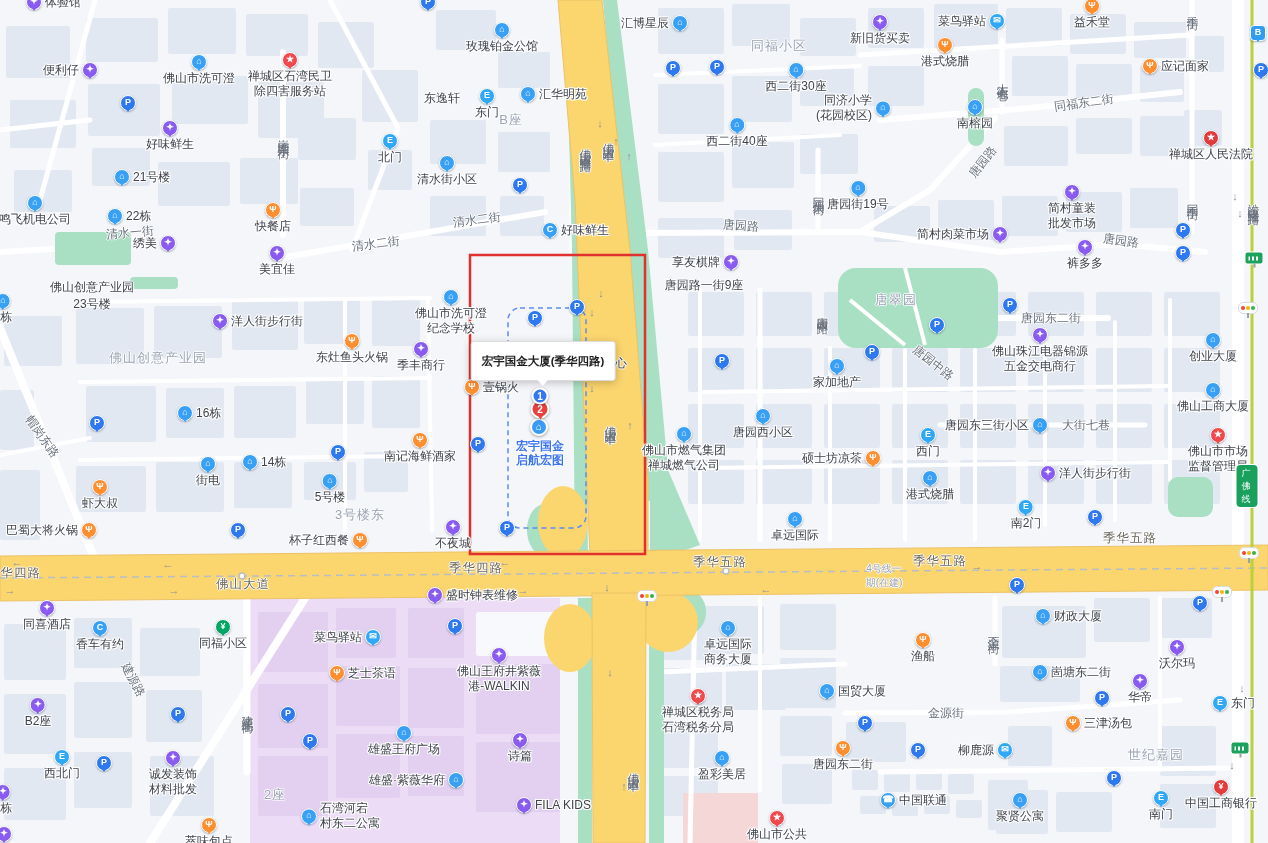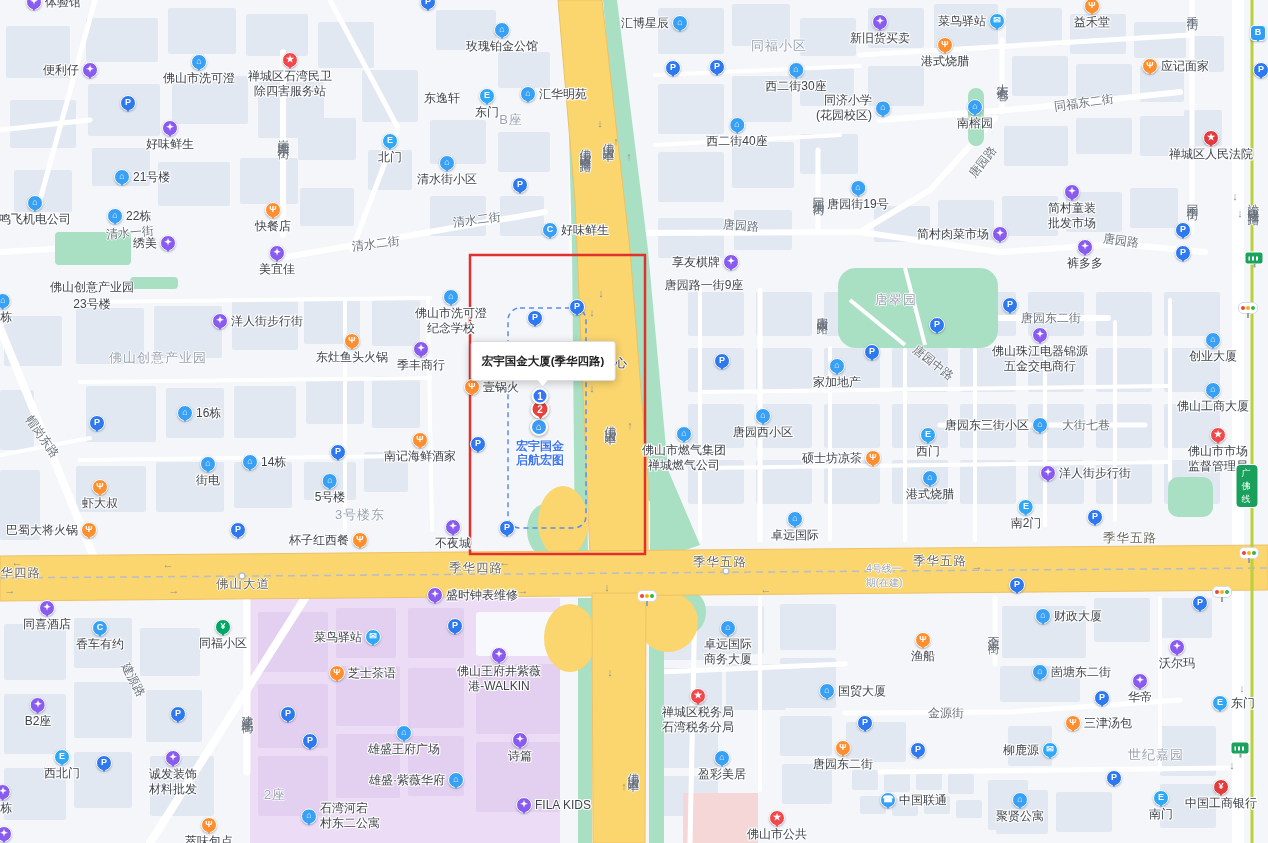--- a/index.html
+++ b/index.html
@@ -471,21 +471,21 @@
       <div class="poi v-n" style="left: 1192px; top: 595px;"><span class="pin t-p" style="--c: #2e78f0;">P</span></div>
       <div class="poi v-b" aria-label="渔船" style="left: 923px; top: 632px; transform: translateX(-50%);"><span class="pin t-food" style="--c: #ff8e2e;">Ψ</span><span class="plbl">渔船</span></div>
       <div class="poi v-b" aria-label="沃尔玛" style="left: 1177px; top: 639px; transform: translateX(-50%);"><span class="pin t-shop" style="--c: #8a5bf0;">✦</span><span class="plbl">沃尔玛</span></div>
       <div class="poi v-r" aria-label="金融广场" style="left: 1032px; top: 672px; transform: translateY(-50%);"><span class="pin t-bld" style="--c: #38a1f6;">⌂</span><span class="plbl">崮塘东二街</span></div>
       <div class="poi v-b" aria-label="华帝" style="left: 1140px; top: 673px; transform: translateX(-50%);"><span class="pin t-shop" style="--c: #8a5bf0;">✦</span><span class="plbl">华帝</span></div>
       <div class="poi v-n" style="left: 1094px; top: 690px;"><span class="pin t-p" style="--c: #2e78f0;">P</span></div>
       <div class="poi v-r" aria-label="东门" style="left: 1212px; top: 703px; transform: translateY(-50%);"><span class="pin t-exit" style="--c: #2fa8f7;">E</span><span class="plbl">东门</span></div>
       <div class="poi v-n" style="left: 857px; top: 715px;"><span class="pin t-p" style="--c: #2e78f0;">P</span></div>
       <div class="poi v-r" aria-label="三津汤包" style="left: 1065px; top: 723px; transform: translateY(-50%);"><span class="pin t-food" style="--c: #ff8e2e;">Ψ</span><span class="plbl">三津汤包</span></div>
       <div class="poi v-n" style="left: 910px; top: 742px;"><span class="pin t-p" style="--c: #2e78f0;">P</span></div>
-      <div class="poi v-l" aria-label="柳鹿源" style="left: 1058px; top: 750px; transform: translate(-100%, -50%);"><span class="plbl">柳鹿源</span><span class="pin t-mail" style="--c: #2fa8f7;">✉</span></div>
+      <div class="poi v-l" aria-label="柳鹿源" style="left: 1013px; top: 750px; transform: translate(-100%, -50%);"><span class="plbl">柳鹿源</span><span class="pin t-mail" style="--c: #2fa8f7;">✉</span></div>
       <div class="poi v-n" style="left: 1106px; top: 770px;"><span class="pin t-p" style="--c: #2e78f0;">P</span></div>
       <div class="poi v-r" aria-label="中国联通" style="left: 880px; top: 800px; transform: translateY(-50%);"><span class="pin t-tel" style="--c: #38a1f6;">☎</span><span class="plbl">中国联通</span></div>
       <div class="poi v-b" aria-label="聚贤公寓" style="left: 1020px; top: 792px; transform: translateX(-50%);"><span class="pin t-bld" style="--c: #38a1f6;">⌂</span><span class="plbl">聚贤公寓</span></div>
       <div class="poi v-b" aria-label="南门" style="left: 1161px; top: 790px; transform: translateX(-50%);"><span class="pin t-exit" style="--c: #2fa8f7;">E</span><span class="plbl">南门</span></div>
       <div class="poi v-b" aria-label="中国工商银行" style="left: 1221px; top: 779px; transform: translateX(-50%);"><span class="pin t-rbank" style="--c: #e23d3d;">¥</span><span class="plbl">中国工商银行</span></div>
     </div>
   <div id="widget-layer">
       <span class="arrow" style="left: 17px; top: 562px;">←</span>
       <span class="arrow" style="left: 10px; top: 590px;">→</span>
       <span class="arrow" style="left: 168px; top: 564px;">←</span>

